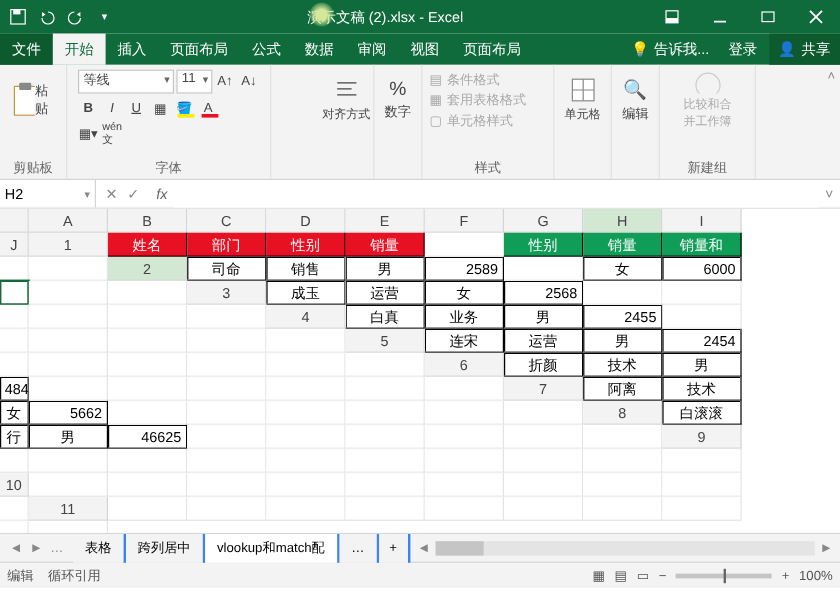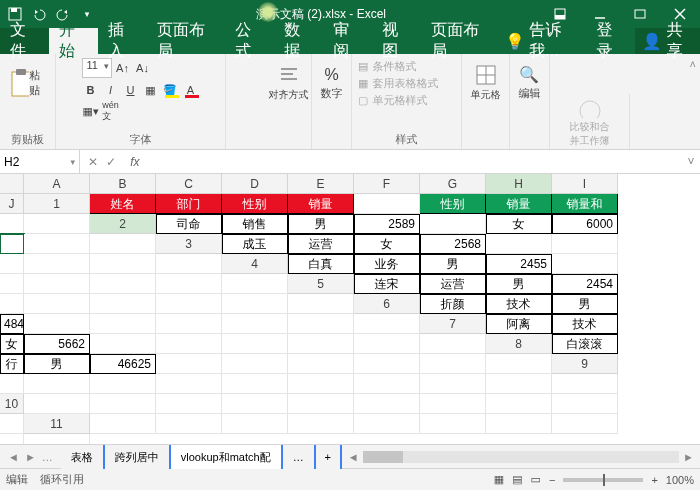--- a/index.html
+++ b/index.html
@@ -4,21 +4,21 @@
 <style>
 *{box-sizing:border-box;margin:0;padding:0;font-family:"Microsoft YaHei",sans-serif;}
 body{background:#fff;width:700px;height:500px;overflow:hidden;font-size:12px;}
 .titlebar{background:#0f6b3b;height:28px;display:flex;align-items:center;color:#fff;}
 .tb-left{display:flex;gap:2px;padding:0 4px;}
 .tb-ico{width:22px;height:22px;display:flex;align-items:center;justify-content:center;cursor:pointer;}
 .tb-title{flex:1;text-align:center;font-size:12px;}
 .tb-right{display:flex;}
 .tb-btn{width:40px;height:28px;display:flex;align-items:center;justify-content:center;cursor:pointer;}
 .x-btn{background:transparent;}
-.menubar{background:#0f6b3b;height:26px;display:flex;color:#fff;font-size:16px;}
+.menubar{background:#0f6b3b;height:26px;display:flex;color:#fff;font-size:12px;}
 .menu-item{padding:0 10px;display:flex;align-items:center;cursor:pointer;}
 .menu-item.active{background:#f3f3f3;color:#0f6b3b;}
 .menu-item.file{background:#0d5a2f;}
 .menu-right{margin-left:auto;display:flex;}
 .menu-tell{display:flex;align-items:center;gap:4px;padding:0 6px;}
 .share{background:#0d5a2f;padding:0 8px;display:flex;align-items:center;gap:4px;}
 .ribbon{background:#f3f3f3;border-bottom:1px solid #d4d4d4;height:96px;display:flex;font-size:11px;color:#444;}
 .rgroup{border-right:1px solid #e1e1e1;padding:4px 6px 2px;display:flex;flex-direction:column;justify-content:space-between;align-items:center;}
 .rgroup-label{font-size:11px;color:#666;text-align:left;}
 .paste-big{width:40px;height:50px;display:flex;flex-direction:row;align-items:center;justify-content:center;cursor:pointer;}
@@ -146,20 +146,21 @@
           <rect x="4" y="4" width="18" height="24" fill="#fff" stroke="#c49a3a"></rect>
           <rect x="8" y="1" width="10" height="6" rx="1" fill="#888"></rect>
         </svg>
       <span>粘贴</span>
     </div>
     <div class="rgroup-label">剪贴板</div>
   </div>
   <div class="rgroup" style="width:170px;">
     <div>
       <div class="font-top">
+        <div class="font-sel font-name">等线</div>
         <div class="font-sel font-size">11</div>
         <div class="small-btn">A↑</div>
         <div class="small-btn">A↓</div>
       </div>
       <div class="font-row">
         <div class="small-btn">
             <b>B</b>
           </div>
         <div class="small-btn">
             <i>I</i>
@@ -224,21 +225,21 @@
     </div>
     <div class="rgroup-label"></div>
   </div>
   <div class="rgroup" style="width:40px;">
     <div class="big-btn">
       <span style="font-size:16px;">🔍</span>
       <span>编辑</span>
     </div>
     <div class="rgroup-label"></div>
   </div>
-  <div class="rgroup" style="width:80px;margin-top:40px;">
+  <div class="rgroup" style="width:80px;">
     <div class="big-btn" style="color:#aaa;">
       <svg width="26" height="26">
           <circle cx="13" cy="13" r="10" fill="none" stroke="#ccc"></circle>
         </svg>
       <span style="font-size:10px;text-align:center;">比较和合并工作簿</span>
     </div>
     <div class="rgroup-label">新建组</div>
   </div>
   <div style="margin-left:auto;padding:4px;color:#888;cursor:pointer;">˄</div>
 </div>

